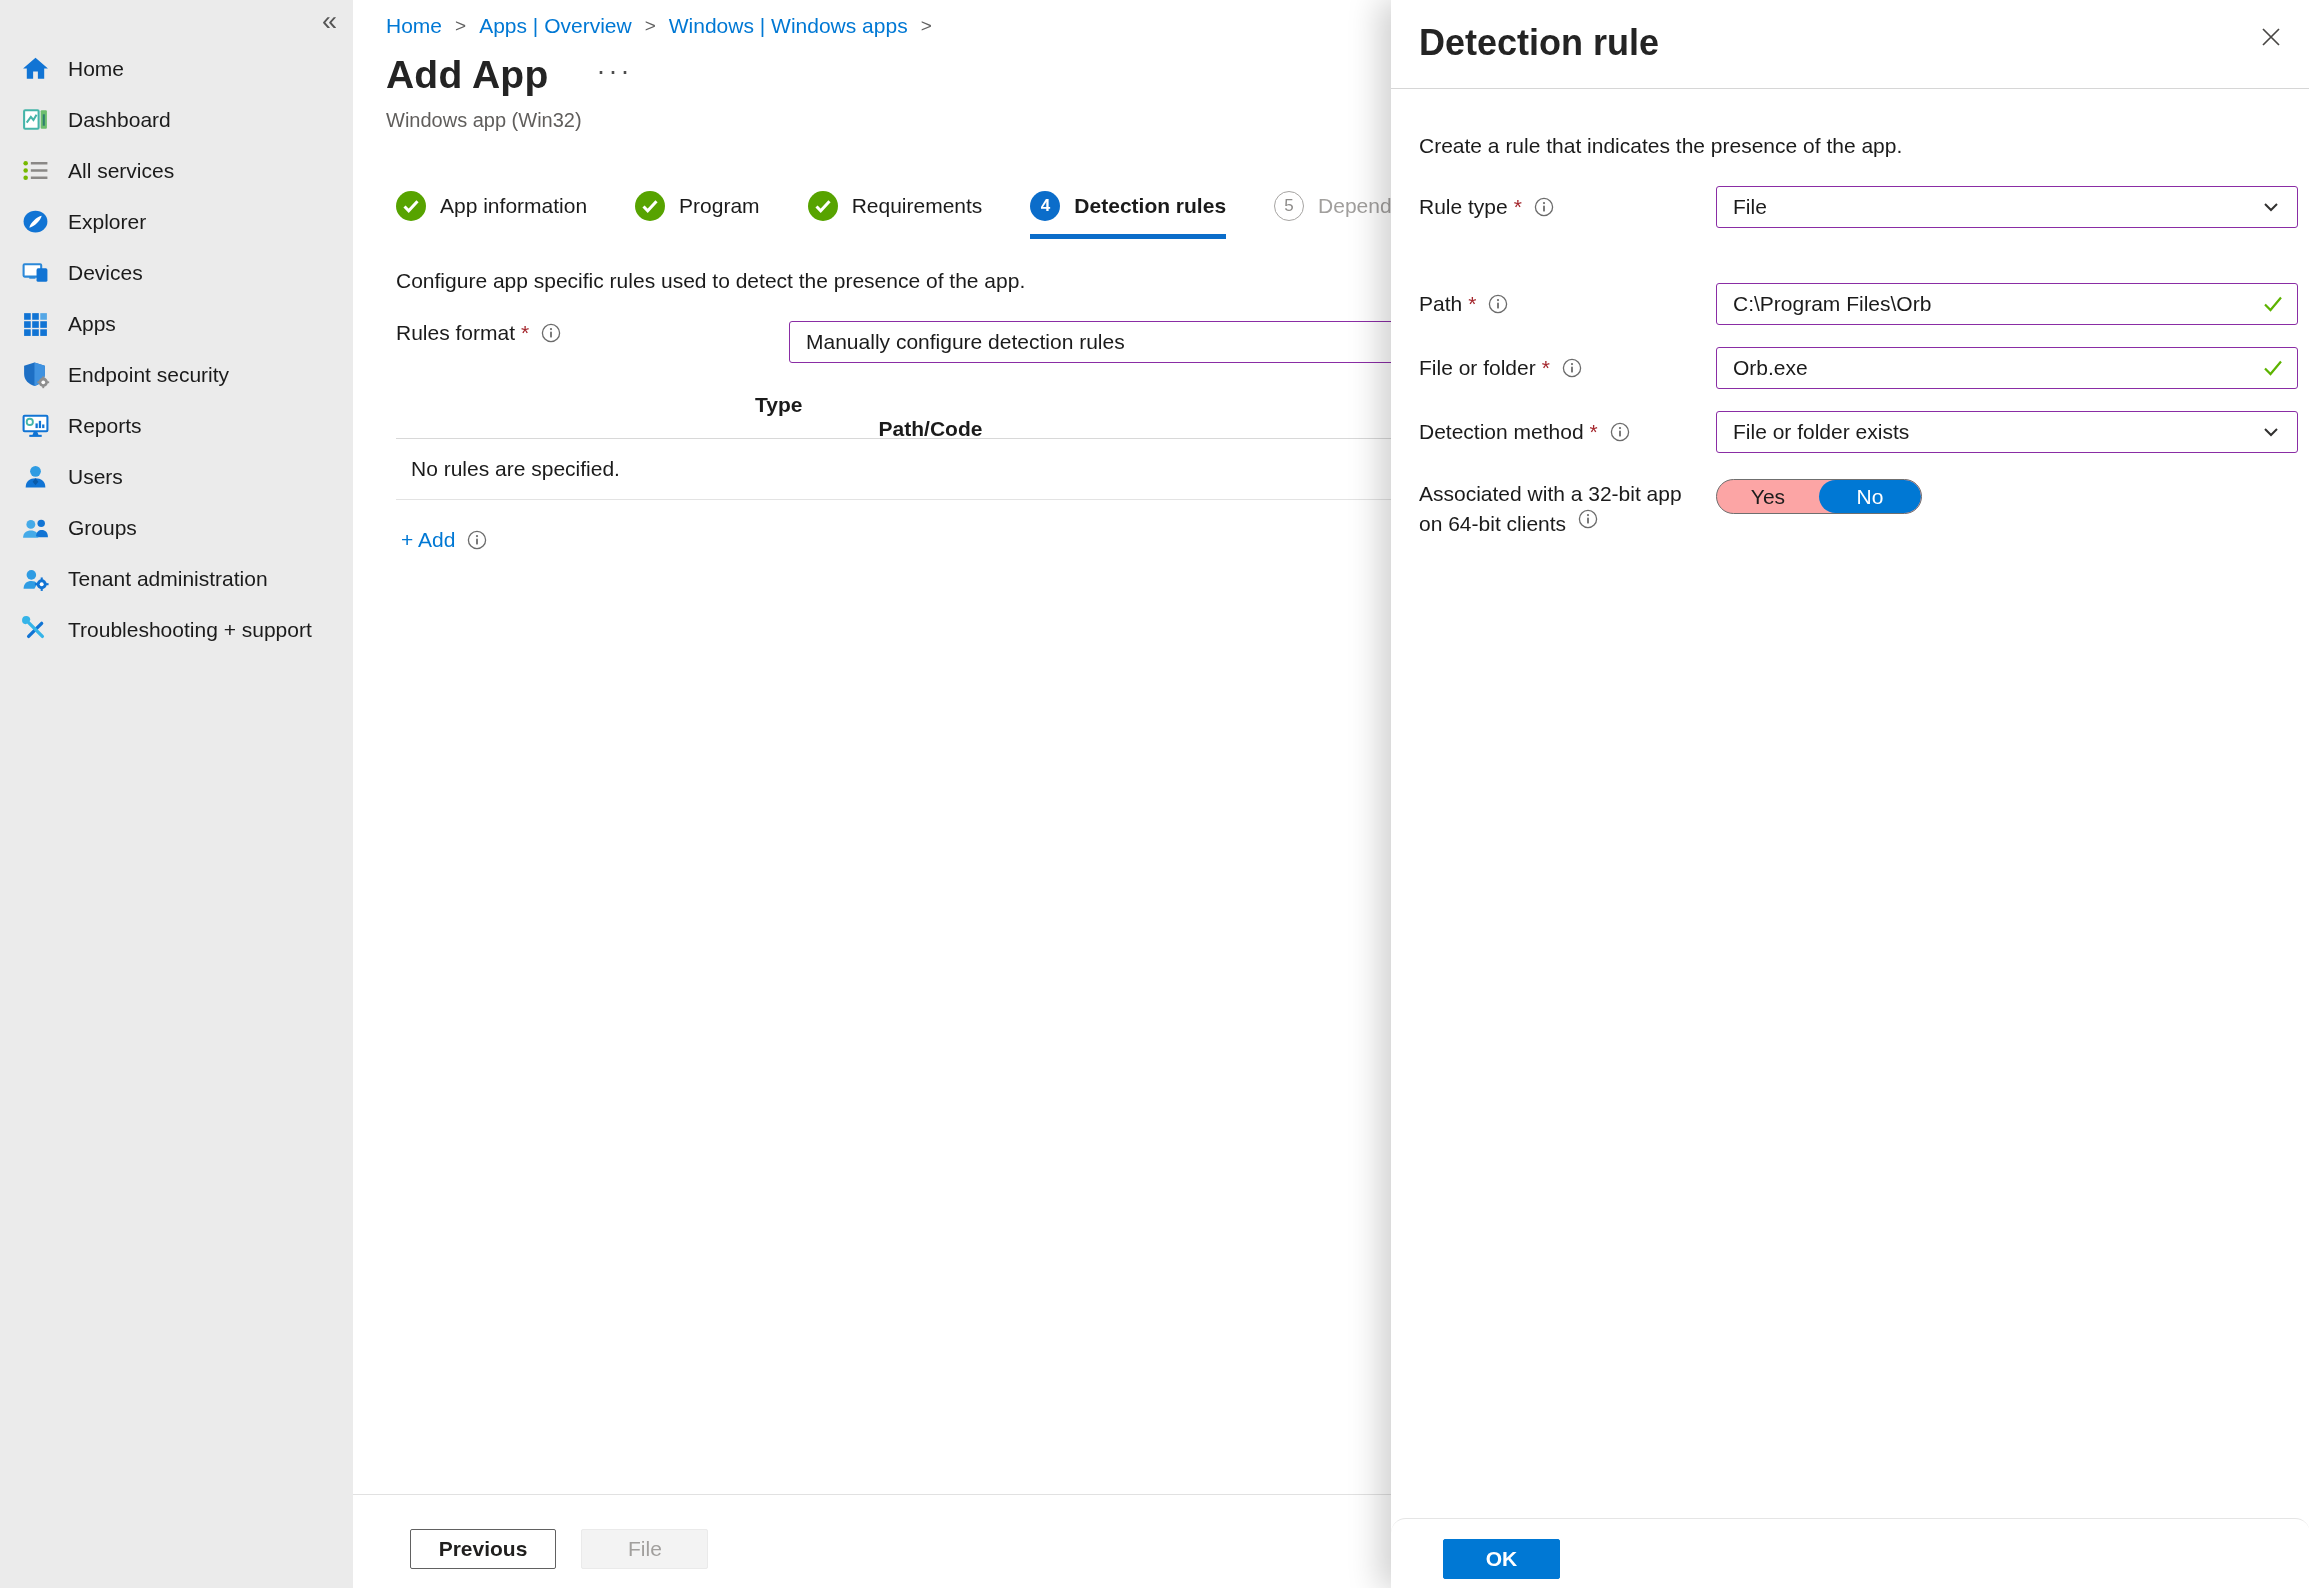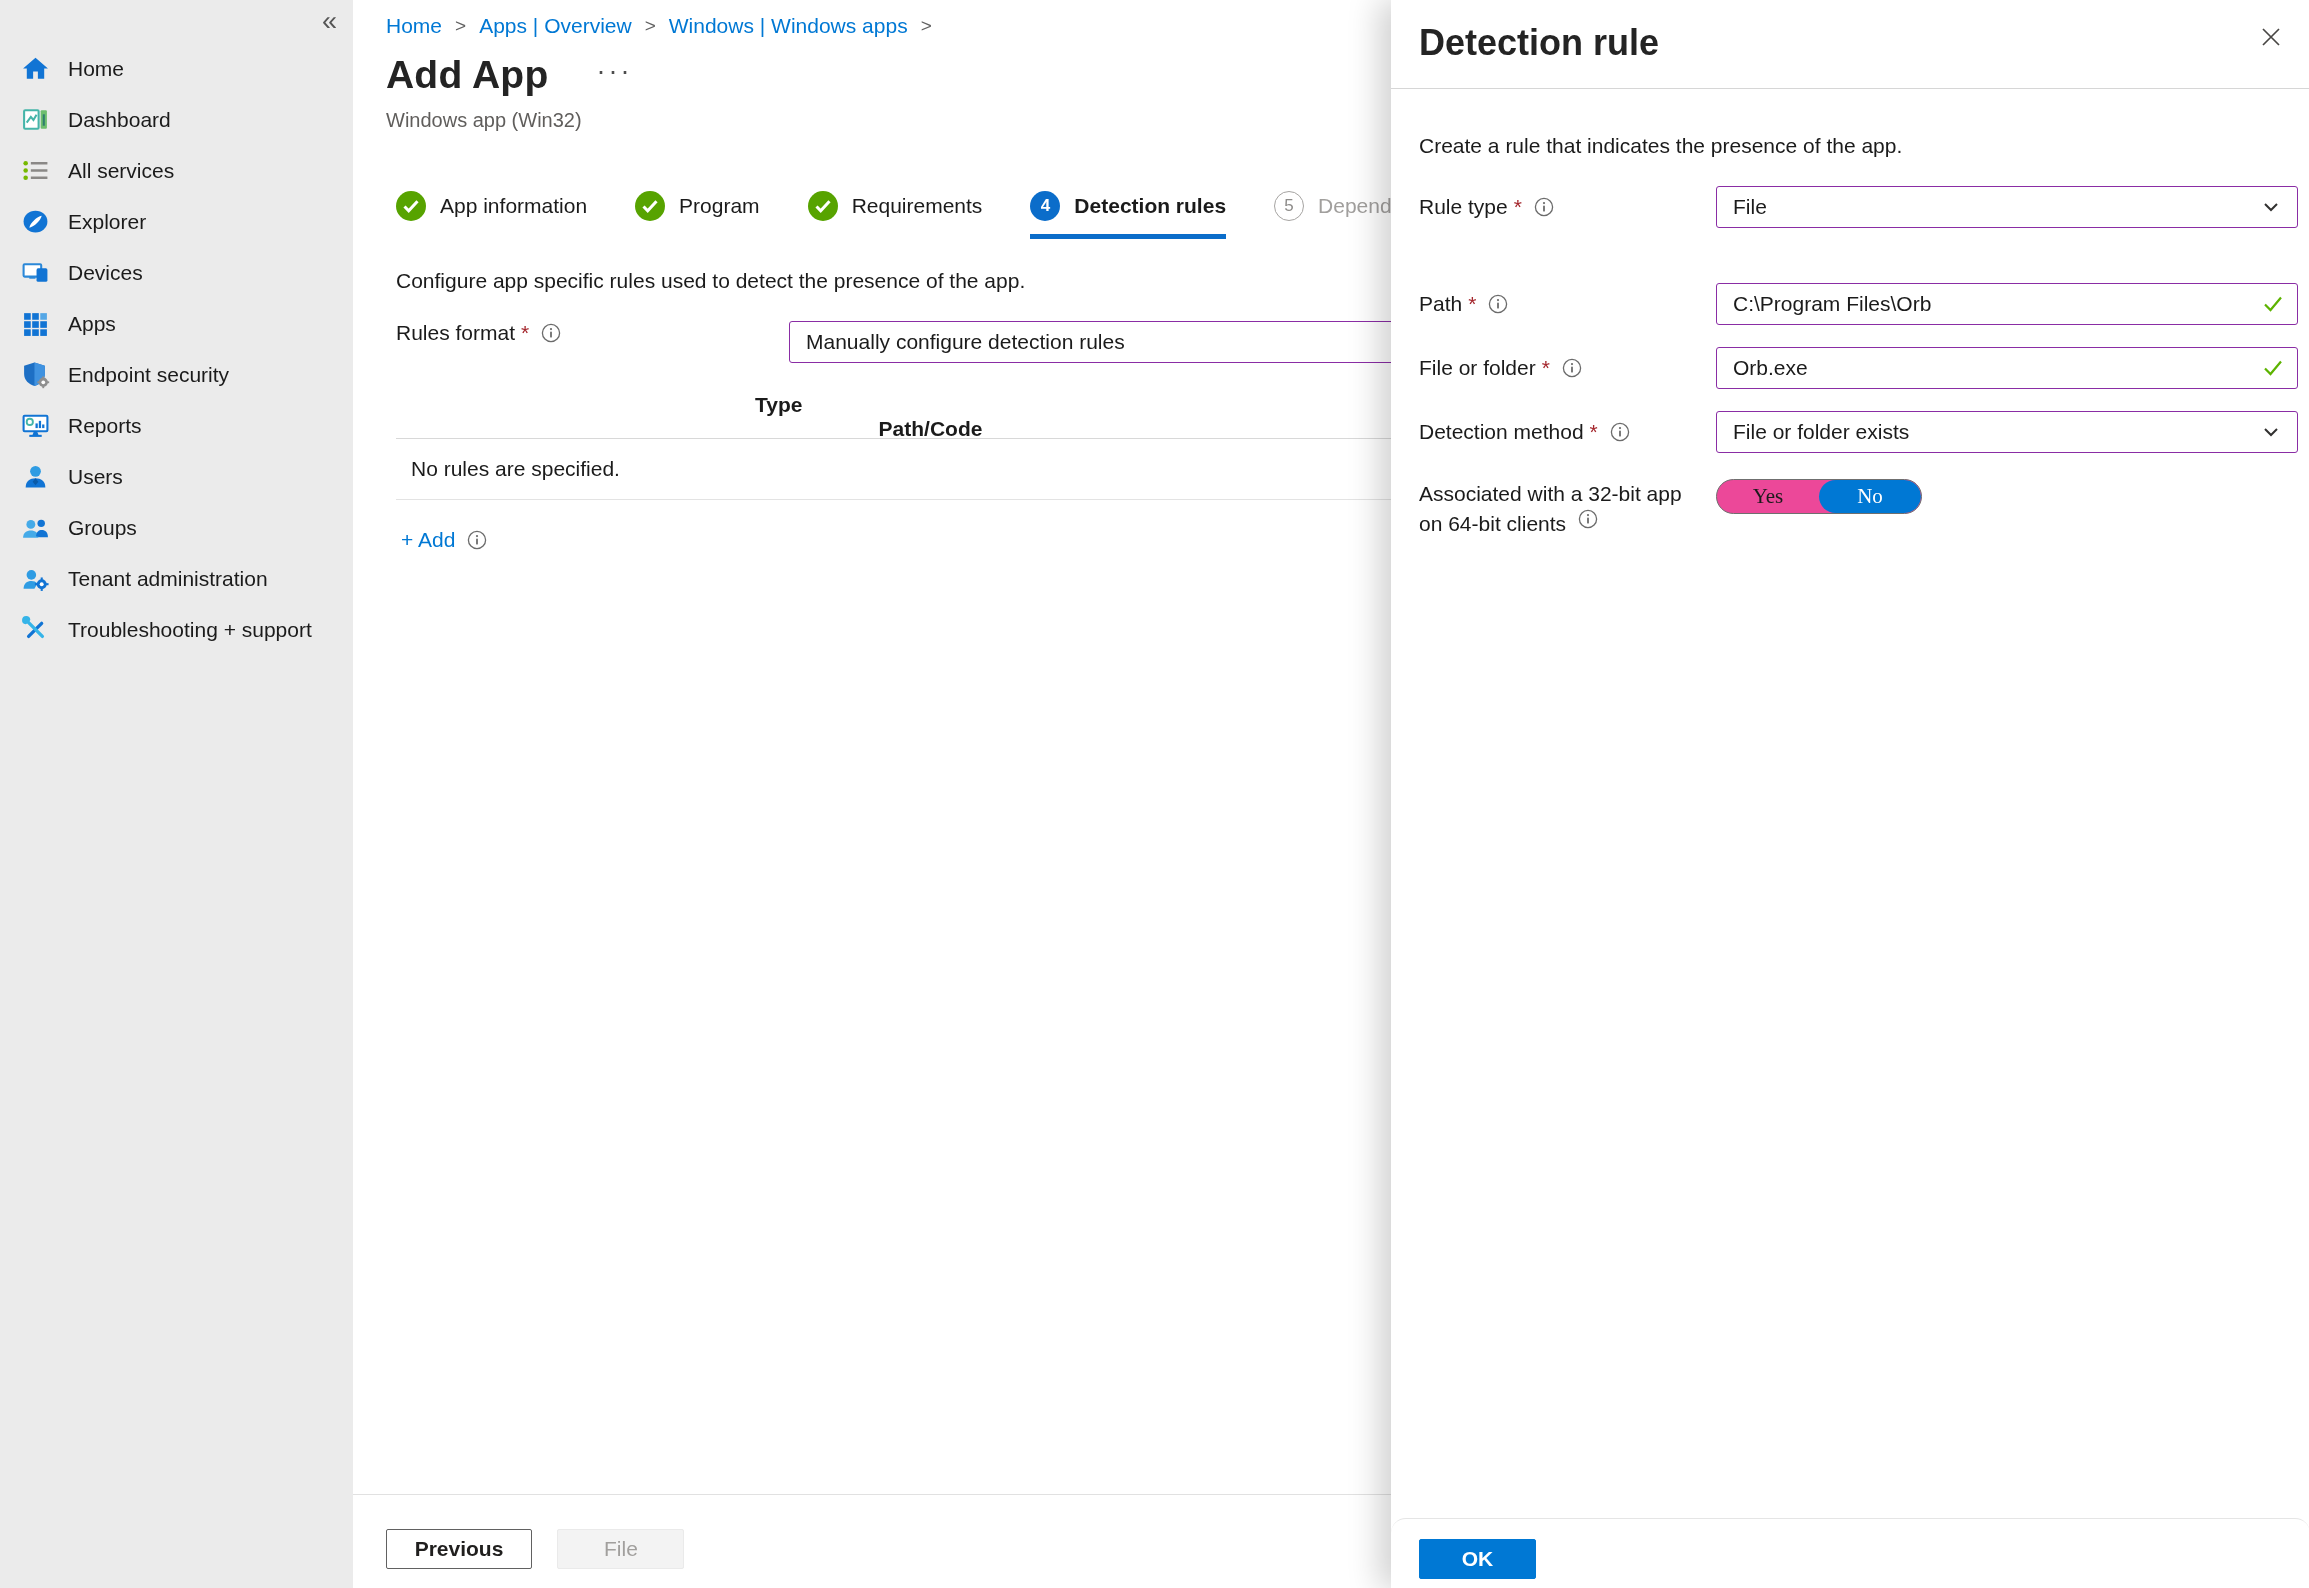--- a/index.html
+++ b/index.html
@@ -49,21 +49,21 @@
 
   .rules-table { margin-top:30px; width:1069px; }
   .thead { display:flex; align-items:center; height:46px; border-bottom:1px solid #d8d8d8; font-weight:700; font-size:21px;flex-direction:column; }
   .th1 { width:381px; padding-left:15px; }
   .trow { display:flex; align-items:center; height:61px; border-bottom:1px solid #e3e3e3; font-size:21px; padding-left:15px; }
   .add-row { margin-top:28px; display:flex; align-items:center; padding-left:5px; }
   .add-link { color:#0078d4; font-size:21px; text-decoration:none; cursor:pointer; }
 
   .main-footer { position:absolute; left:0; right:0; bottom:0; border-top:1px solid #e1e1e1; background:#fff;
     padding:34px 0 20px 33px; }
-  .btn { font-size:21px; border-radius:2px; cursor:pointer; font-family:inherit; }
+  .btn { font-size:21px; border-radius:2px; cursor:pointer; font-family:inherit;margin-left:24px; }
   .btn-prev { width:146px; height:40px; background:#fff; border:1px solid #616161; font-weight:600; color:#201f1e; }
   .btn-next { width:127px; height:40px; background:#f3f3f3; border:1px solid #eaeaea; color:#a19f9d; margin-left:21px; }
 
   
   .panel { position:absolute; left:1391px; top:0; width:919px; height:1589px; background:#fff; z-index:10;
     box-shadow:-12px 0 30px rgba(0,0,0,.18); }
   .panel-header { position:relative; height:89px; padding:22px 28px 0 28px; border-bottom:1px solid #d6d6d6; }
   .panel-title { font-size:36px; font-weight:700; color:#242424; }
   .close-btn { position:absolute; top:24px; right:26px; width:26px; height:26px; cursor:pointer; }
   .panel-body { padding:0 12px 0 28px; }
@@ -73,21 +73,21 @@
   .frow.first { margin-top:28px; }
   .frow.gap-large { margin-top:55px; }
   .fctrl { flex:1; position:relative; }
   .fctrl .dropdown { width:100%; }
   .txt-input { width:100%; height:42px; border:1px solid #8a2da5; border-radius:3px; font-size:21px;
     padding:0 48px 0 16px; font-family:inherit; color:#1b1b1b; outline:none; }
   .valid-check { position:absolute; right:14px; top:10px; width:22px; height:22px; }
   .frow.toggle-row { align-items:flex-start; margin-top:26px; }
   .toggle-label { font-size:21px; line-height:1.45; }
   .toggle-label .l2 { display:flex; align-items:flex-start; }
-  .toggle { width:206px; height:35px; border:1px solid #6f6f6f; border-radius:18px; display:flex; background:#ec4899; overflow:hidden; cursor:pointer;font-family:Liberation Serif, serif; }
+  .toggle { width:206px; height:35px; border:1px solid #6f6f6f; border-radius:18px; display:flex; background:#fca5a5; overflow:hidden; cursor:pointer; }
   .toggle .opt { flex:1; display:flex; align-items:center; justify-content:center; font-size:21px; }
   .toggle .opt.selected { background:#0078d4; color:#fff; border-radius:17px; font-weight:400; }
   .panel-footer { position:absolute; left:0; right:0; bottom:0; border-top:1px solid #e5e5e5; background:#fff;
     padding:20px 28px 10px 28px;border-radius:15px; }
   .btn-ok { width:117px; height:40px; background:#0078d4; border:1px solid #0078d4; color:#fff;
     font-weight:700; font-size:21px; border-radius:2px; }
 </style>
 </head>
 <body>
 

